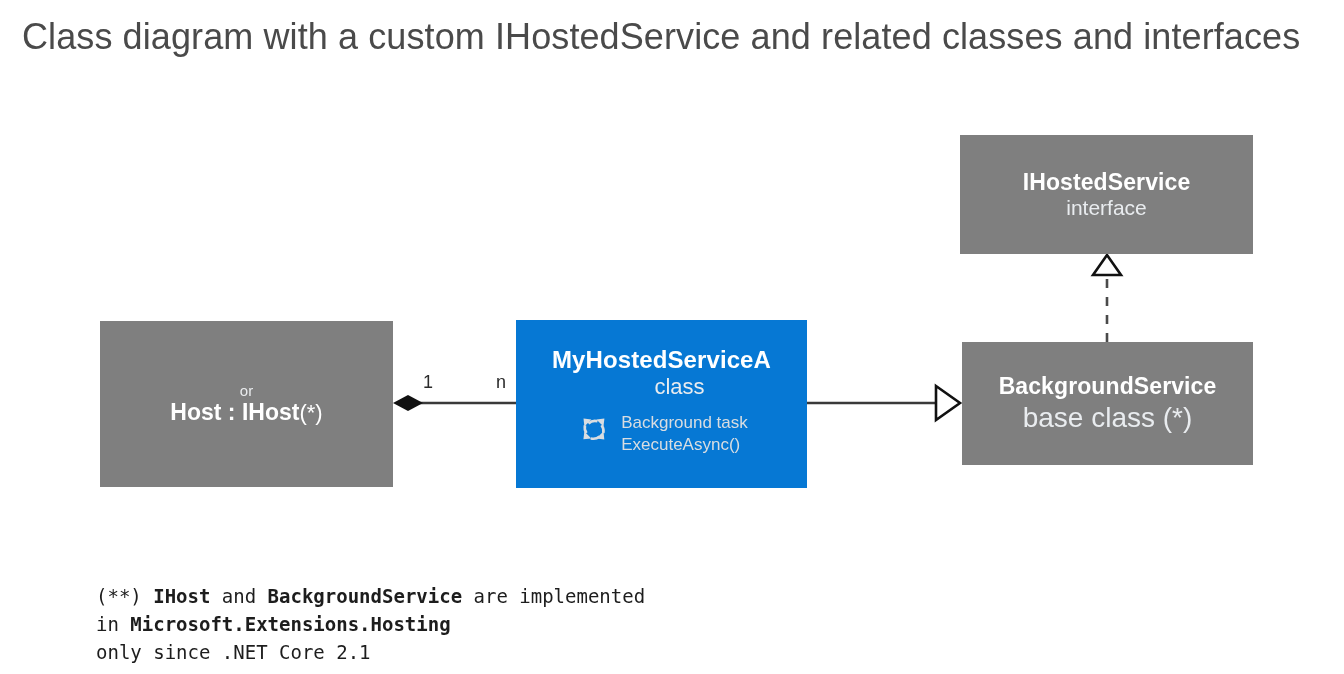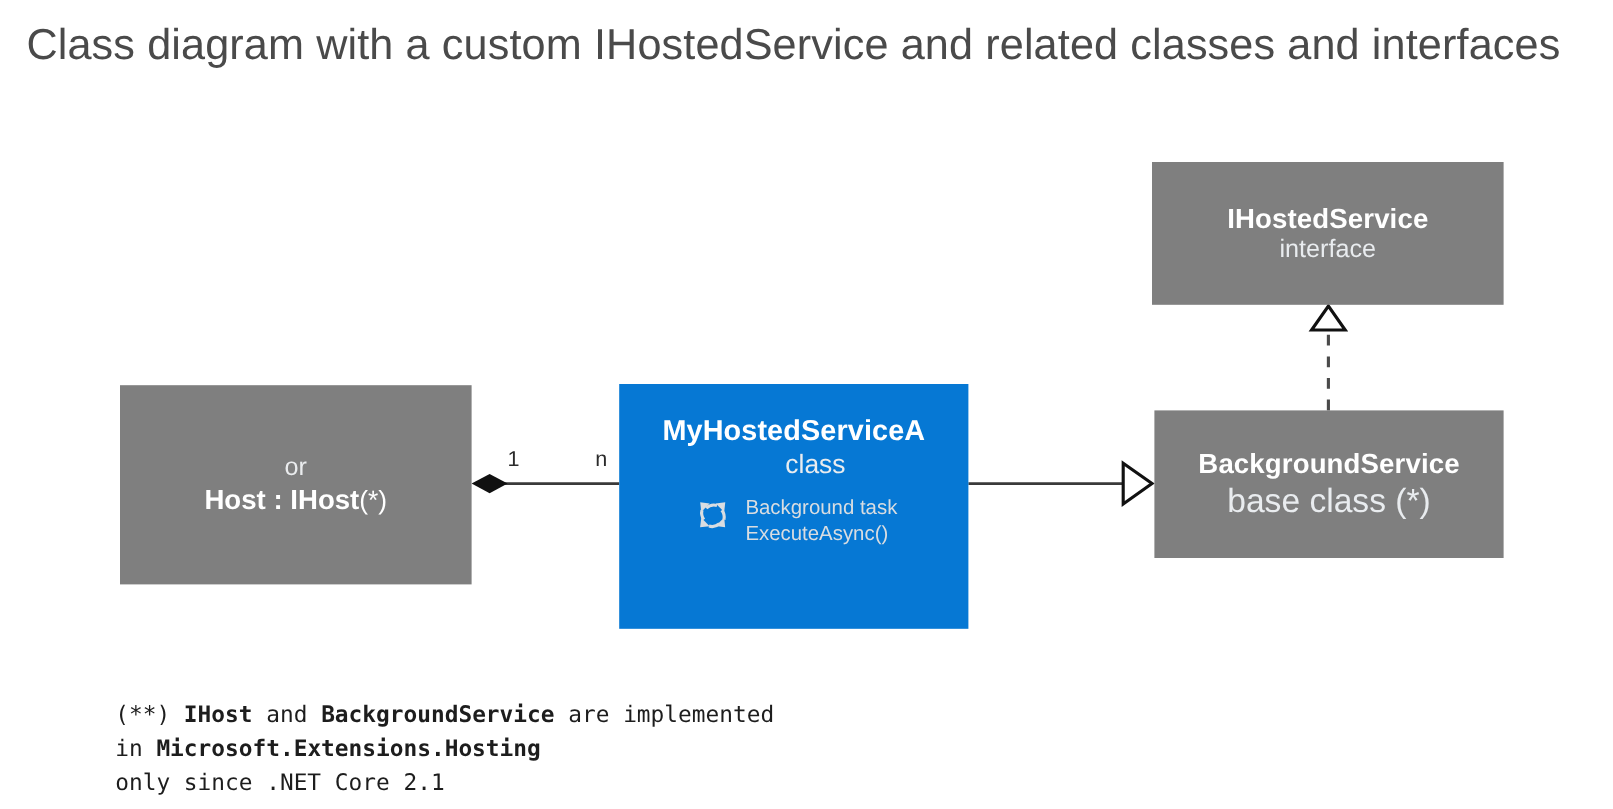--- a/index.html
+++ b/index.html
@@ -55,35 +55,35 @@
   }
   .box-gray { background: #7f7f7f; }
   .box-blue { background: #0678d4; }
 
   
   #box-webhost {
     left: 100px; top: 321px; width: 293px; height: 166px;
   }
   #box-webhost .line-or {
     font-weight: 400;
-    font-size: 21px;
+    font-size: 15px;
     color: #eaecee;
   }
   #box-webhost .line-host {
     font-weight: bold;
     font-size: 23px;
     white-space: nowrap;
   }
   #box-webhost .line-host .suffix {
     font-weight: 400;
     font-size: 22px;
   }
 
   #box-myhostedservice {
-    left: 516px; top: 320px; width: 291px; height: 204px;
+    left: 516px; top: 320px; width: 291px; height: 168px;
     justify-content: flex-start;
     padding-top: 26px;
   }
   #box-myhostedservice .box-title { font-size: 24px; }
   #box-myhostedservice .box-subtitle { font-size: 22px; margin-left: 36px; }
 
   .task-row {
     display: flex;
     gap: 10px;
     margin-top: 12px;

